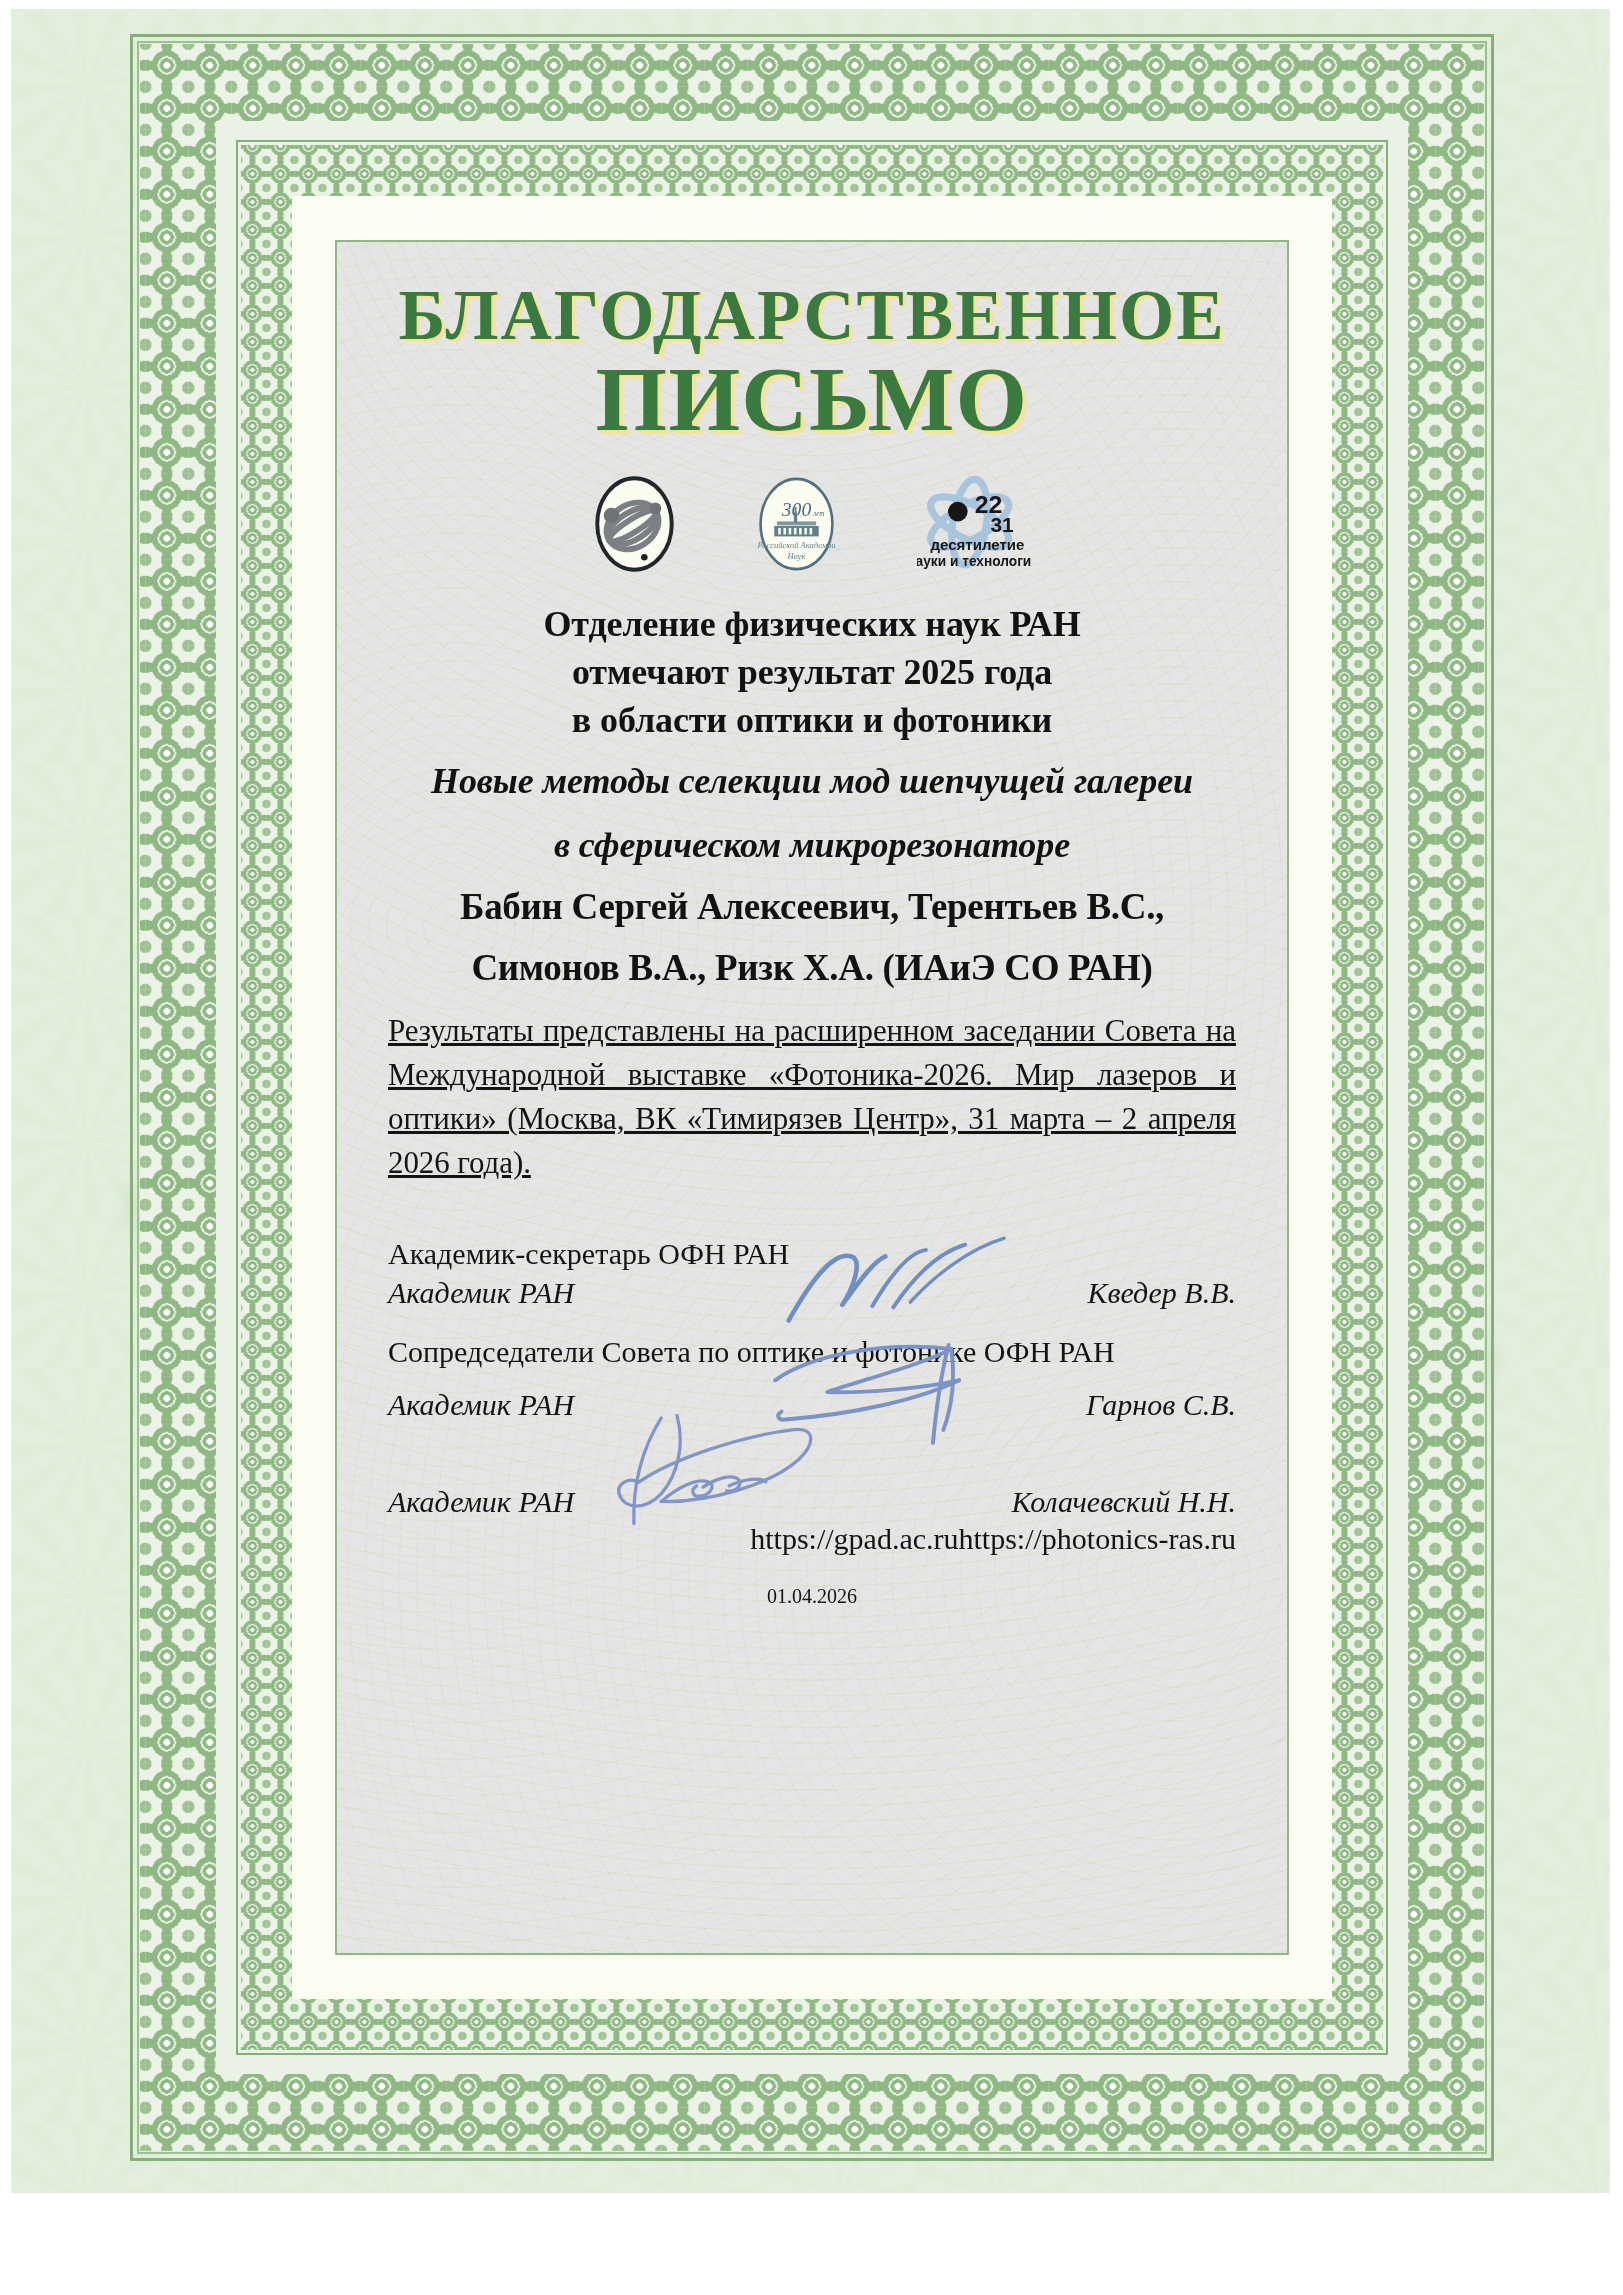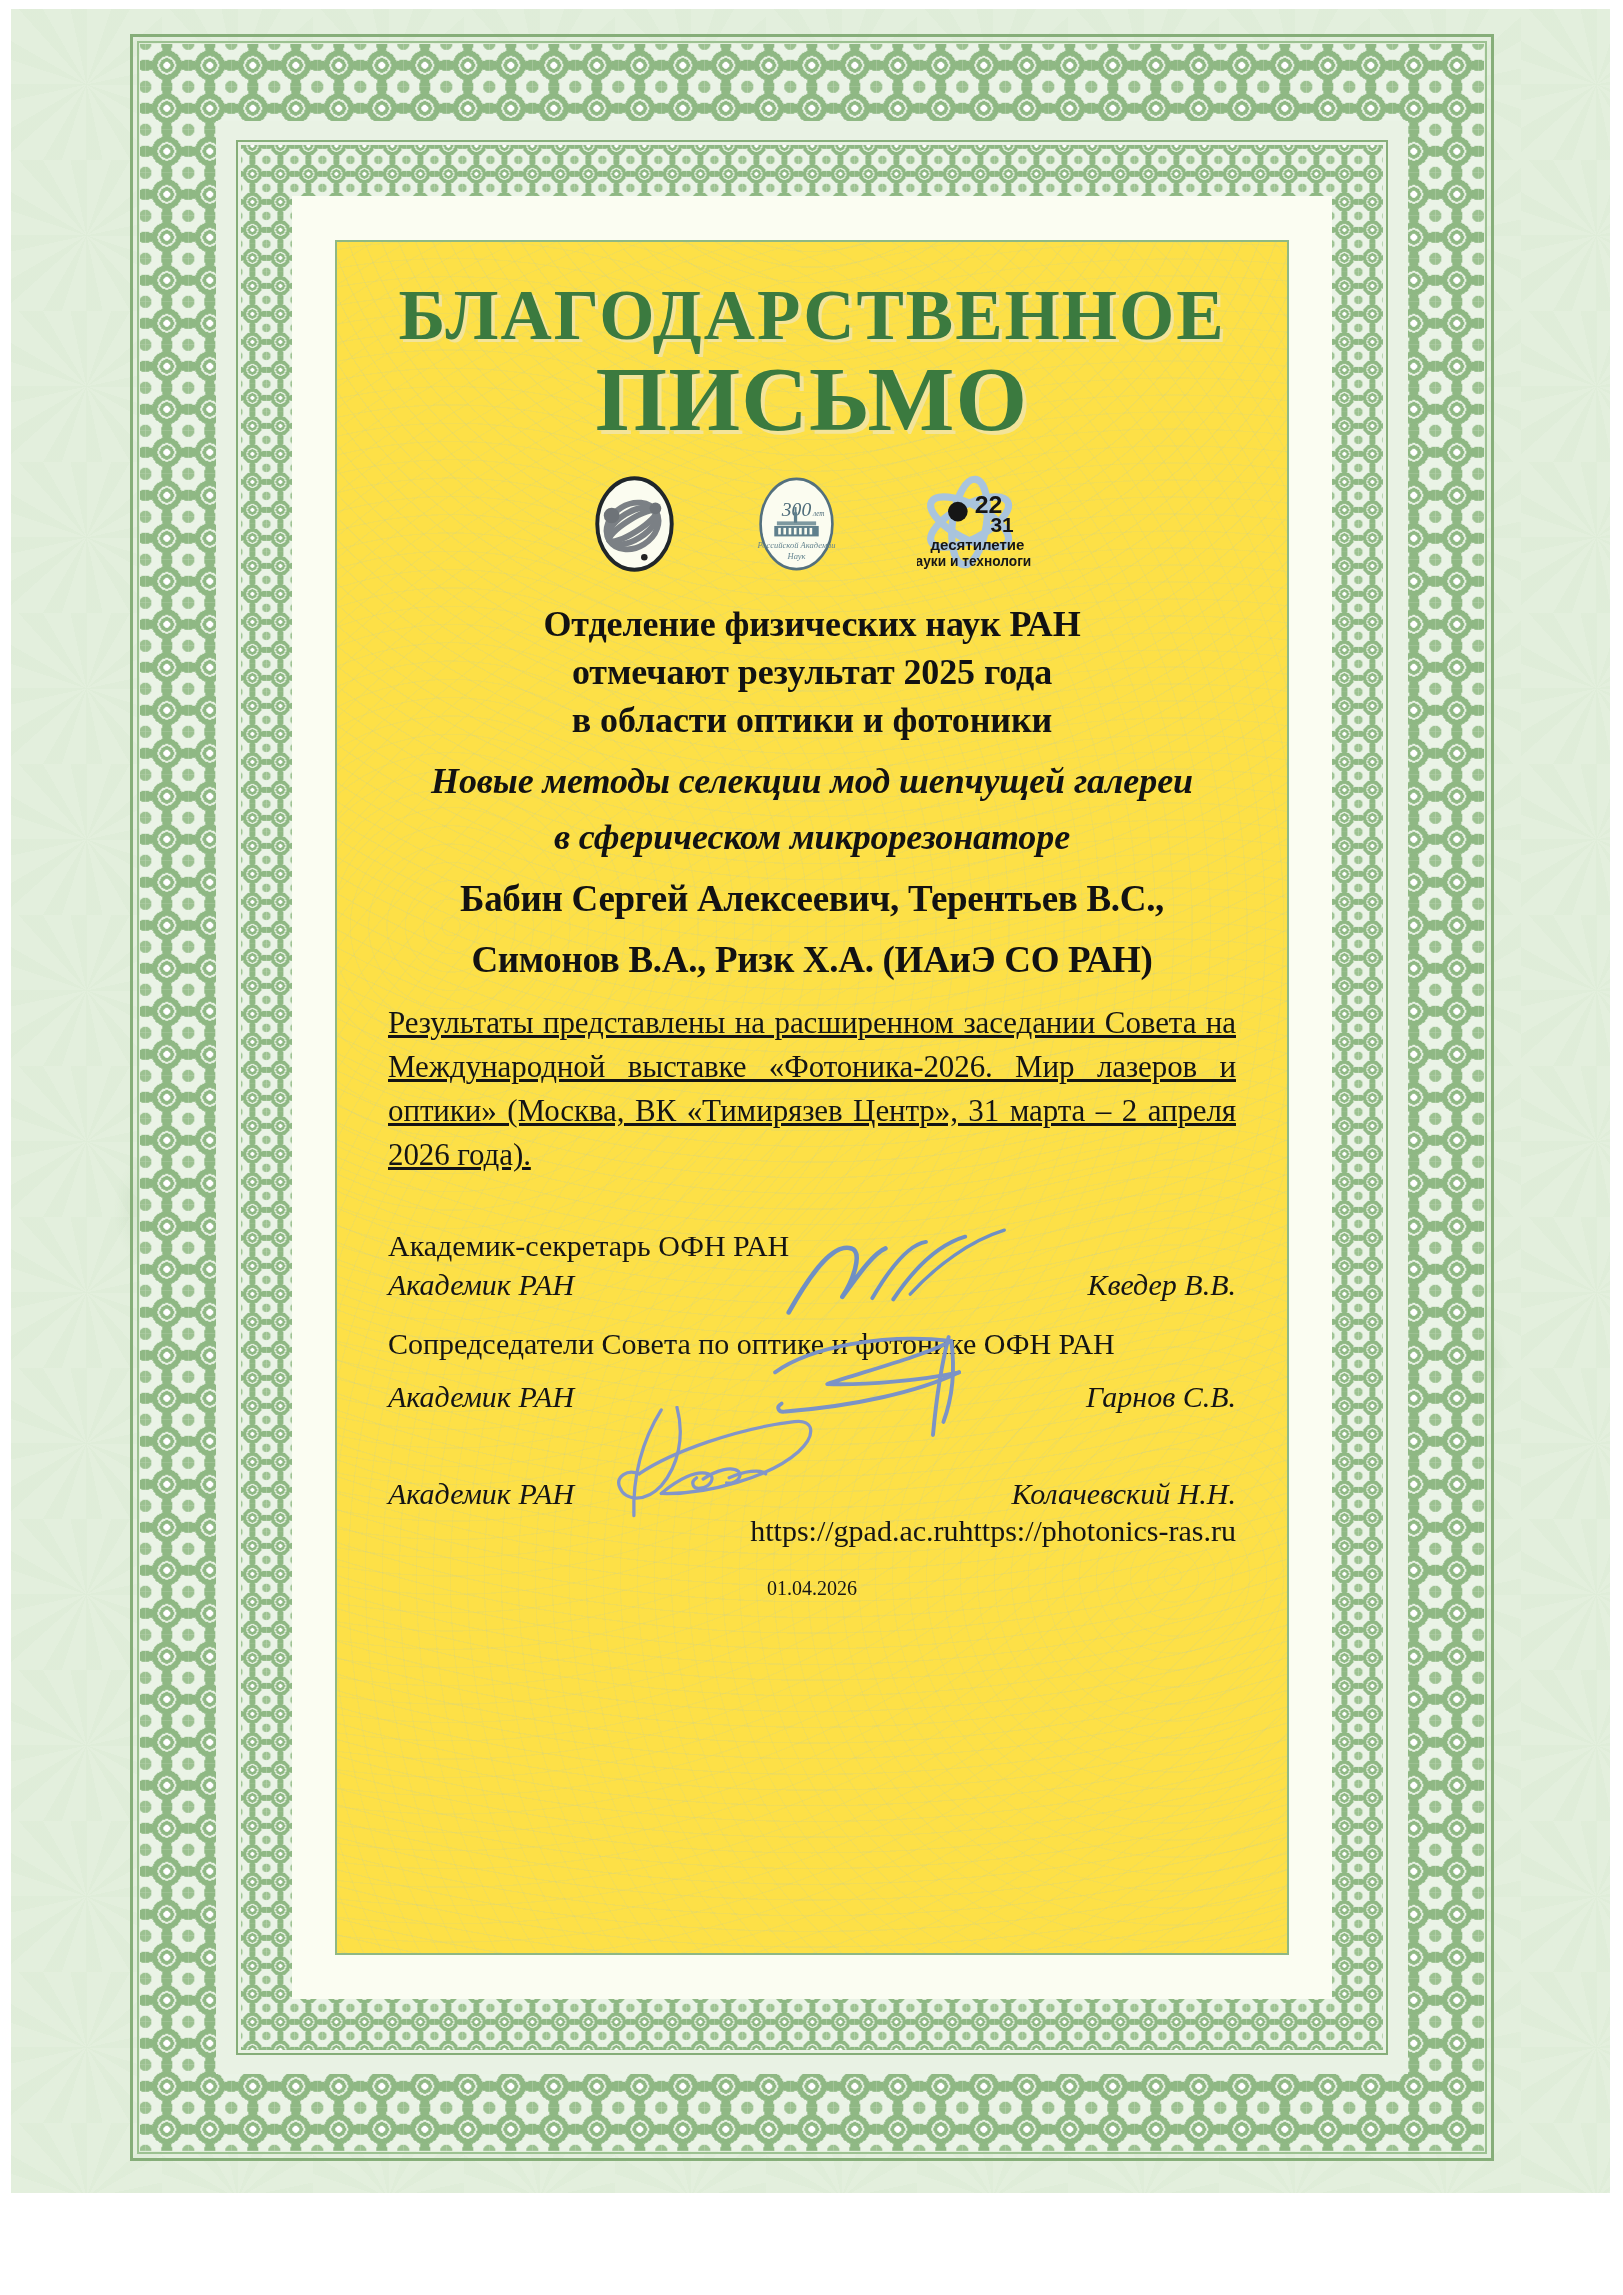--- a/index.html
+++ b/index.html
@@ -119,21 +119,21 @@
   .frame-inner-hole{
     position:absolute;
     left:51px;top:51px;right:51px;bottom:51px;
     background:#fbfdf2;
   }
 
   
   .panel{
     position:absolute;
     left:335px;top:240px;right:335px;bottom:340px;
-    background:#fde047;
+    background:#e5e5e5;
     border:2px solid #8fb884;
     box-sizing:border-box;
     overflow:hidden;
   }
   .panel::before{
     content:"";position:absolute;inset:0;
     background-image:
       repeating-radial-gradient(circle at 50% -10%, transparent 0 7.2px, rgba(196,206,150,.20) 7.2px 8.5px, transparent 8.5px 15.7px),
       repeating-radial-gradient(circle at 12% 40%, transparent 0 8.5px, rgba(196,206,150,.16) 8.5px 9.8px, transparent 9.8px 18.3px),
       repeating-radial-gradient(circle at 88% 78%, transparent 0 7.9px, rgba(196,206,150,.15) 7.9px 9.2px, transparent 9.2px 17px);
@@ -296,21 +296,21 @@
           </svg>
         </div>
       </div>
 
       <div class="award">
         <div class="award-line">Отделение физических наук РАН</div>
         <div class="award-line">отмечают результат 2025 года</div>
         <div class="award-line">в области оптики и фотоники</div>
 
         <div class="work-title">Новые методы селекции мод шепчущей галереи</div>
-        <div class="work-title" style="margin-top:8px">в сферическом микрорезонаторе</div>
+        <div class="work-title" style="margin-top:16px">в сферическом микрорезонаторе</div>
 
         <div class="authors">Бабин Сергей Алексеевич, Терентьев В.С.,</div>
         <div class="authors" style="margin-top:12px">Симонов В.А., Ризк Х.А. (ИАиЭ СО РАН)</div>
       </div>
 
       <div class="para">Результаты представлены на расширенном заседании Совета на Международной выставке «Фотоника-2026. Мир лазеров и оптики» (Москва, ВК «Тимирязев Центр», 31 марта – 2 апреля 2026 года).</div>
 
       <div class="sig-block" style="margin-top:46px">
         <div class="sig-role">Академик-секретарь ОФН РАН</div>
         <div class="sig-row">

